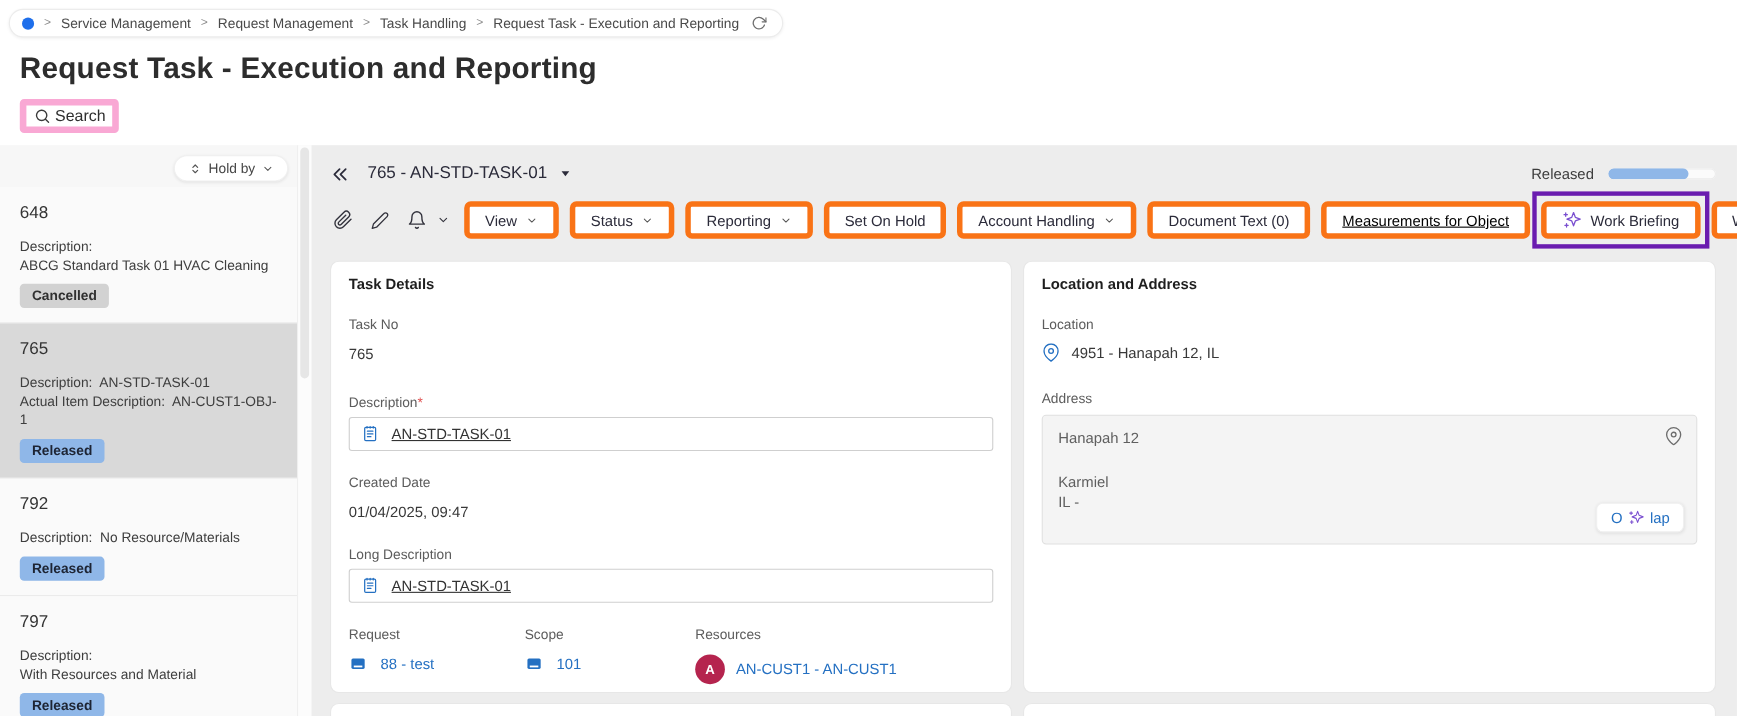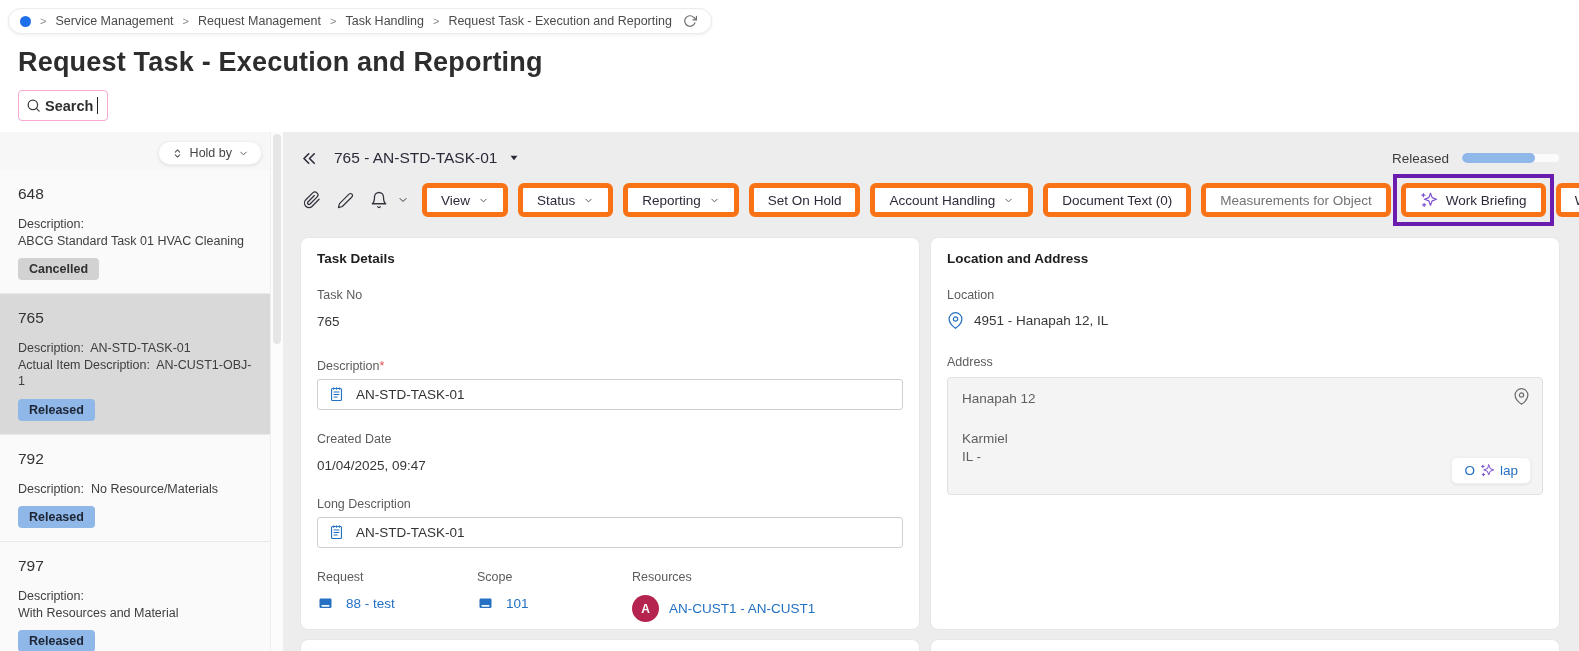--- a/index.html
+++ b/index.html
@@ -10,22 +10,22 @@
   
   .app-header { background: #fff; padding: 8px 16px 0 8px; flex: 0 0 auto; }
   .breadcrumb-pill { display: inline-flex; align-items: center; gap: 9px; background: #fff;
     border: 1px solid #ececec; box-shadow: 0 1px 3px rgba(0,0,0,.07); border-radius: 14px;
     padding: 5px 14px 5px 11px; font-size: 12.5px; color: #4a4a4a; }
   .home-dot { width: 11px; height: 11px; border-radius: 50%; background: #1f6feb; }
   .crumb-sep { color: #8a8a8a; font-size: 11px; }
   .crumb { color: #4a4a4a; cursor: pointer; }
   .refresh-icon { color: #6d6d6d; display: flex; margin-left: 2px; }
   .page-title { font-size: 27px; font-weight: bold; color: #2d2d2d; margin: 13px 0 0 10px; letter-spacing: .2px; }
-  .search-box { margin: 12px 0 11px 10px; width: 90px; height: 31px; border: 1px solid #f9a8d4; border-radius: 4px;
-    background: #fff; display: flex; align-items: center; padding: 0 7px; gap: 4px; font-size: 14.5px; color: #2e2e2e; font-weight: bold; }
+  .search-box { margin: 12px 0 11px 10px; width: 90px; height: 31px; border: 6px solid #f9a8d4; border-radius: 4px;
+    background: #fff; display: flex; align-items: center; padding: 0 7px; gap: 4px; font-size: 14.5px; color: #2e2e2e; }
   .search-box .icon { color: #3c3c3c; display: flex; }
   .caret-line { width: 1px; height: 17px; background: #222; }
 
   
   .body-row { flex: 1 1 auto; display: flex; min-height: 0; }
 
   
   .sidebar { width: 283px; flex: 0 0 283px; background: #f7f7f7; display: flex; min-height: 0; }
   .sidebar-list { width: 270px; overflow: hidden; }
   .sidebar-scrollbar { width: 13px; background: #fcfcfc; border-left: 1px solid #efefef; position: relative; }
@@ -53,21 +53,21 @@
   .progress-track { width: 98px; height: 10px; border-radius: 5px; background: #fbfbfb; box-shadow: inset 0 0 0 1px #ececec; overflow: hidden; }
   .progress-fill { height: 100%; background: #8fb7e8; border-radius: 5px; }
 
   .toolbar { display: flex; align-items: center; gap: 10px; margin-top: 11px; height: 40px; }
   .icon-btn { background: none; border: none; padding: 3px; display: flex; align-items: center; color: #33333d; cursor: pointer; }
   .bell-group { display: flex; align-items: center; gap: 3px; }
   .tb-btn { height: 34px; background: #fff; border: 5px solid #f97316; border-radius: 6px; padding: 0 14px;
     font-size: 13.5px; color: #2b2b3a; display: inline-flex; align-items: center; gap: 8px; cursor: pointer;
     font-family: "Liberation Sans", sans-serif; white-space: nowrap; }
   .tb-btn .chev { color: #555; display: flex; }
-  .tb-btn.link-blue { color: #737373; }
+  .tb-btn.link-blue { color: #000000; text-decoration: underline; }
   .wb-wrap { position: relative; display: inline-flex; }
   .wb-highlight { position: absolute; top: -9px; left: -8px; right: -8px; bottom: -9px; border: 4px solid #6a1caf; pointer-events: none; z-index: 5; }
   .sparkle { color: #7a4fd0; display: flex; }
 
   .cards-row { display: flex; gap: 10px; margin-top: 19px; }
   .card { background: #fff; border: 1px solid #e7e7e7; border-radius: 8px; padding: 13px 16px; }
   .card.task-details-card { width: 620px; height: 393px; }
   .card.location-card { width: 630px; height: 393px; }
   .card-title { font-size: 13.5px; font-weight: bold; color: #1e1e1e; }
   .field-label { font-size: 12.5px; color: #5c5c5c; }
@@ -100,21 +100,21 @@
   .partial-card { background: #fff; border: 1px solid #e7e7e7; border-bottom: none; border-radius: 8px 8px 0 0; height: 12px; }
   .partial-card.left { width: 620px; }
   .partial-card.right { width: 630px; }
 
   .mt22 { margin-top: 22px; }
   .mt24 { margin-top: 24px; }
   .mt26 { margin-top: 26px; }
   .mt30 { margin-top: 30px; }
   .mt12 { margin-top: 12px; }
   .mt10 { margin-top: 10px; }
-  .mt6 { margin-top: 6px; }
+  .mt6 { margin-top: 6px; text-decoration: underline; }
   svg { display: block; }
 </style>
 </head>
 <body>
 
 <div class="screen">
 
   <div class="app-header">
     <div class="breadcrumb-pill">
       <span class="home-dot"></span>

